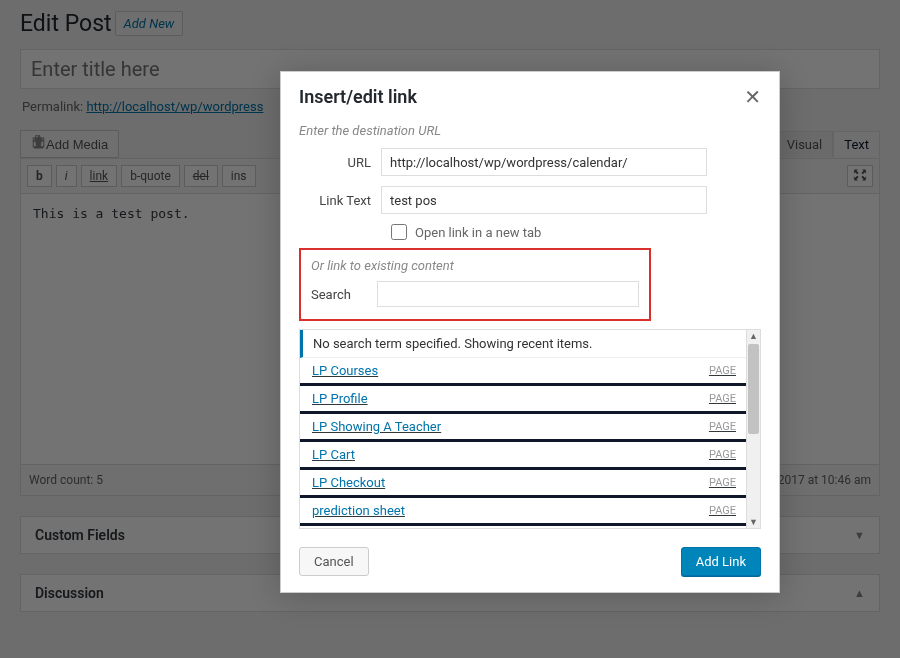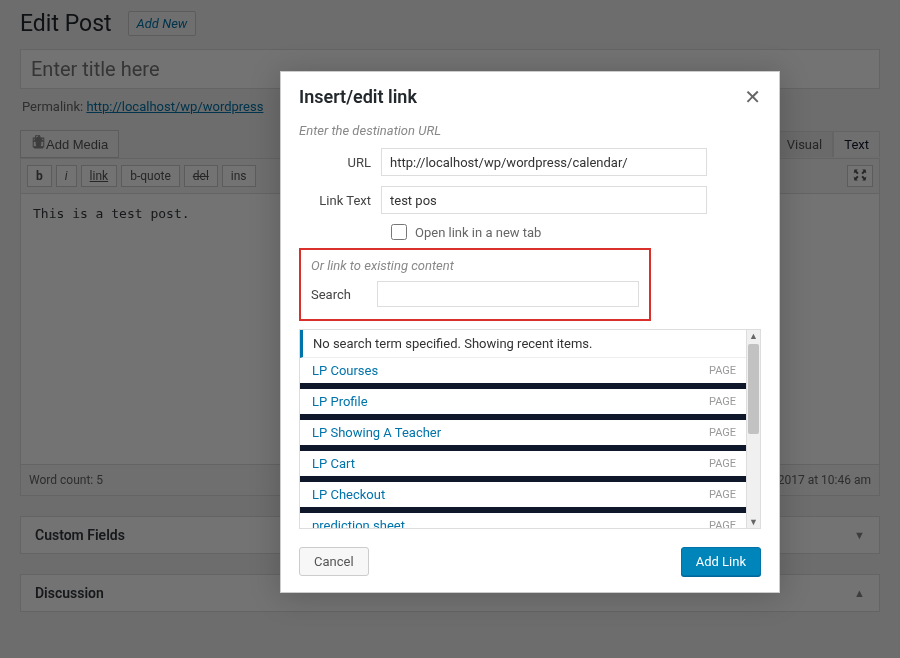--- a/index.html
+++ b/index.html
@@ -7,21 +7,21 @@
       font-family: -apple-system, "Segoe UI", Roboto, Oxygen, sans-serif;
       font-size: 13px;
       color: #32373c;
       background: #f1f1f1;
       width: 900px;
       height: 658px;
       overflow: hidden;
       position: relative;
     }
     .wrap { padding: 10px 20px; }
-    .page-title-row { display: flex; align-items: center; gap: 16px; margin-bottom: 12px; }
+    .page-title-row { display: flex; align-items: center; gap: 3px; margin-bottom: 12px; }
     h1 { font-size: 23px; font-weight: 400; color: #23282d; }
     .page-title-action {
       display: inline-block; padding: 4px 8px; border: 1px solid #ccc;
       font-size: 13px; color: #0073aa; background: #f7f7f7; border-radius: 2px;
       text-decoration: none; cursor: pointer; font-style: italic;
     }
     #titlewrap input {
       width: 100%; height: 40px; padding: 3px 10px; font-size: 20px; color: #888;
       border: 1px solid #ddd; background: #fff; outline: none; font-family: inherit;
     }
@@ -89,21 +89,21 @@
     .results { border: 1px solid #ddd; height: 200px; position: relative; overflow: hidden; }
     .results-scroll { position: absolute; right: 0; top: 0; bottom: 0; width: 14px;
       background: #f0f0f0; border-left: 1px solid #ddd; }
     .results-scroll .thumb { position: absolute; left: 1px; right: 1px; top: 2px; height: 90px;
       background: #c2c2c2; border-radius: 2px; }
     .results-scroll .arr { position: absolute; left: 0; right: 0; text-align: center;
       font-size: 9px; color: #666; }
     .results-nosearch { padding: 6px 10px; font-size: 13px; color: #333;
       border-left: 3px solid #0073aa; border-bottom: 1px solid #eee; background: #fff; }
     .result-item { display: flex; justify-content: space-between; align-items: center;
-      padding: 5px 10px 5px 12px; border-bottom: 6px solid #0f172a; cursor: pointer; }
+      padding: 5px 10px 5px 12px; border-bottom: 3px solid #0f172a; cursor: pointer; text-decoration: underline; }
     .result-item .title { color: #0073aa; font-size: 13px; }
     .result-item .type { color: #999; font-size: 11px; text-transform: uppercase; }
     .results-list { position: absolute; left: 0; right: 14px; top: 0; bottom: 0; overflow: hidden; }
 
     .modal-footer { display: flex; justify-content: space-between; padding: 14px 18px 16px;
       border-top: 0; }
     .btn { padding: 6px 14px; border-radius: 3px; font-size: 13px; cursor: pointer;
       border: 1px solid #ccc; background: #f7f7f7; color: #555; font-family: inherit; }
     .btn-primary { background: #0085ba; border-color: #0073aa; color: #fff;
       box-shadow: 0 1px 0 #006799; }

